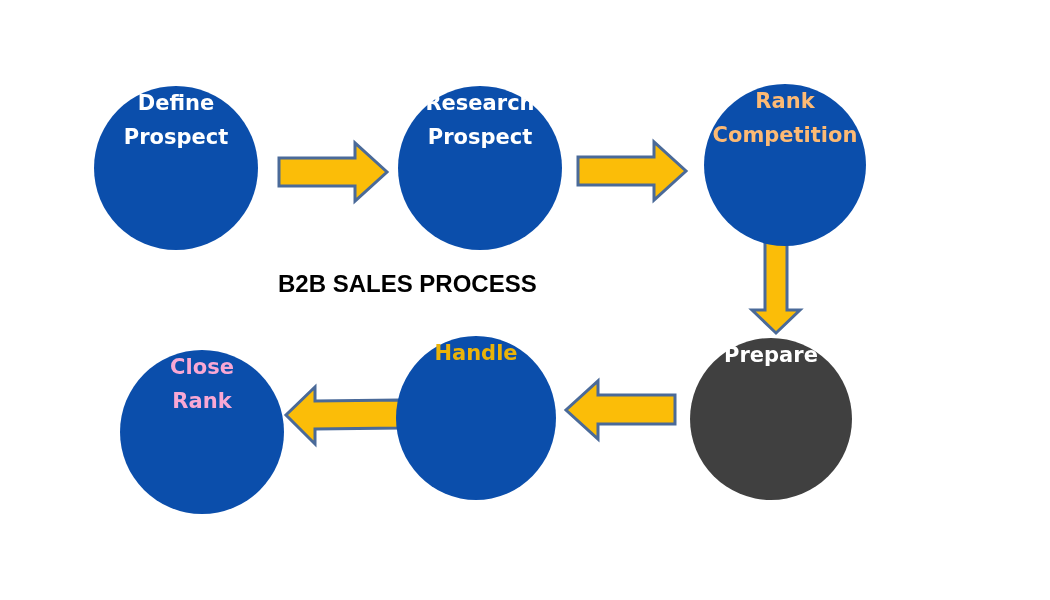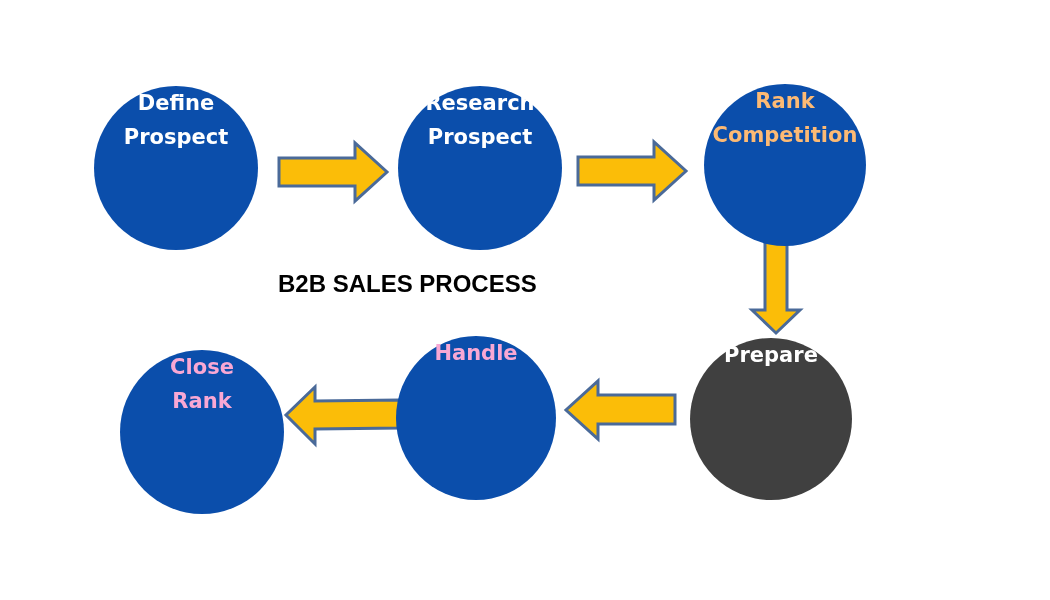--- a/index.html
+++ b/index.html
@@ -51,21 +51,21 @@
       <span>Competition</span>
     </div>
   </div>
 
   <div class="node" style="left: 690px; top: 338px; width: 162px; height: 162px; padding-bottom: 34px; box-sizing: border-box; background: #404040; color: rgb(255, 255, 255);">
     <div>
       <span>Prepare</span>
     </div>
   </div>
 
-  <div class="node" style="left: 396px; top: 336px; width: 160px; height: 164px; padding-bottom: 18px; box-sizing: border-box; background: rgb(11, 78, 171); color: #f9a8d4;">
+  <div class="node" style="left: 396px; top: 336px; width: 160px; height: 164px; padding-bottom: 18px; box-sizing: border-box; background: rgb(11, 78, 171); color: #eab308;">
     <div>
       <span>Handle</span>
     </div>
   </div>
 
   <div class="node" style="left: 120px; top: 350px; width: 164px; height: 164px; background: rgb(11, 78, 171); color: #f9a8d4;">
     <div>
       <span>Close</span>
       <span>Rank</span>
     </div>

